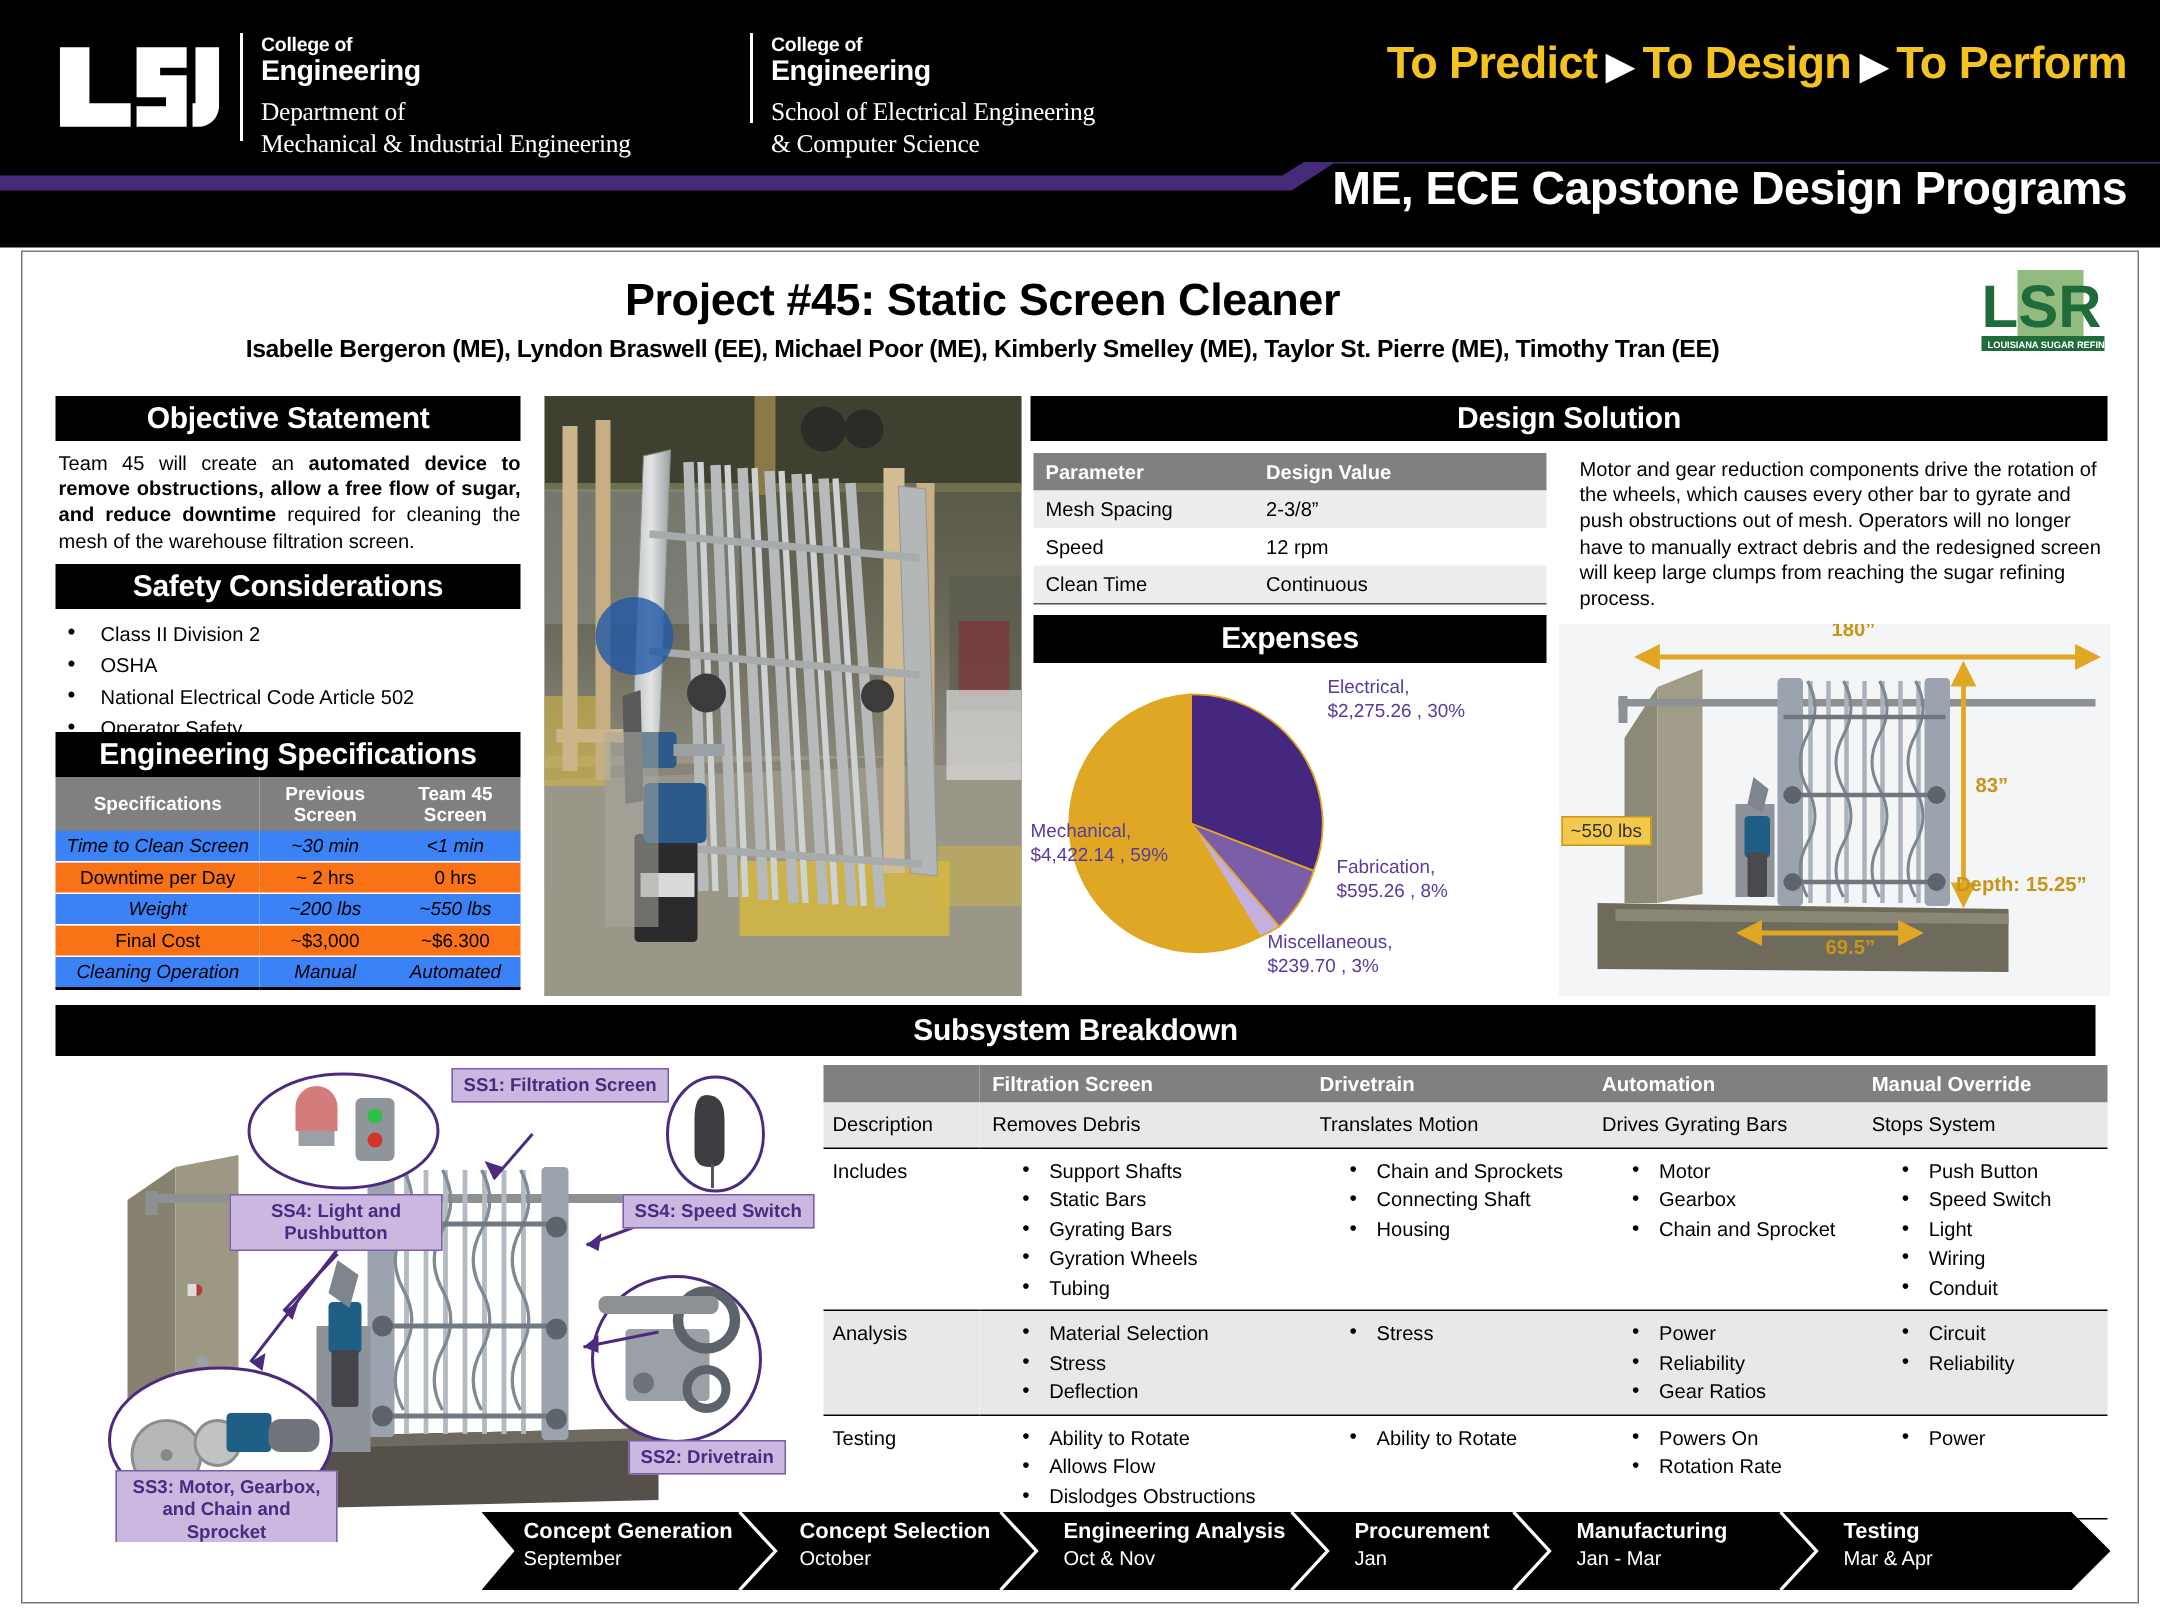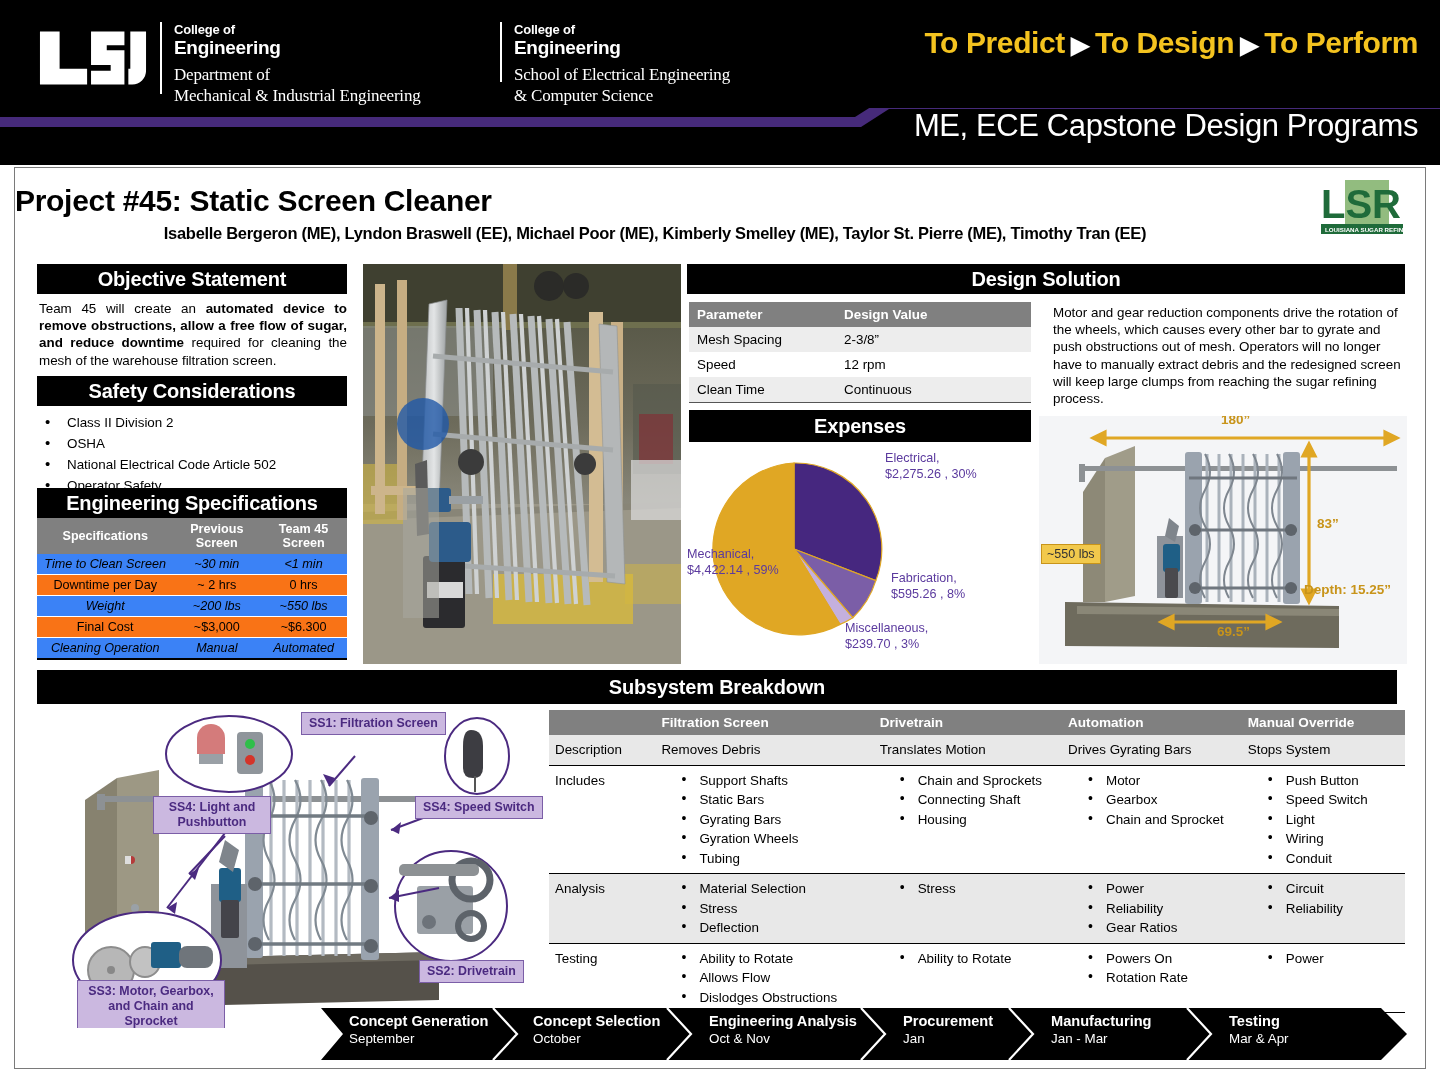--- a/index.html
+++ b/index.html
@@ -32,33 +32,33 @@
   .tagline {
     position: absolute; right: 22px; top: 26px;
     color: #f4c31f; font-size: 30px; font-weight: bold; letter-spacing: -0.4px;
     white-space: nowrap;
   }
   .tagline .tri { color: #ffffff; font-size: 24px; padding: 0 6px; }
 
   .purple-stripe { position: absolute; left: 0; top: 108px; width: 1440px; height: 56px; }
   .prog-title {
     position: absolute; right: 22px; top: 108px;
-    color: #ffffff; font-size: 31px; font-weight: normal; letter-spacing: -0.4px;
+    color: #ffffff; font-size: 31px; font-weight: bold; letter-spacing: -0.4px;
     white-space: nowrap;
   }
 
   
   .poster {
     position: absolute; left: 14px; top: 167px; width: 1412px; height: 902px;
     background: #ffffff; border: 1px solid #7a7a7a;
   }
 
   .poster-title {
     position: absolute; left: 0; top: 16px; width: 1280px;
-    text-align: left; font-size: 30px; font-weight: bold; color: #000;
+    text-align: center; font-size: 30px; font-weight: bold; color: #000;
     letter-spacing: -0.3px;
   }
   .poster-authors {
     position: absolute; left: 0; top: 56px; width: 1280px;
     text-align: center; font-size: 16.5px; font-weight: bold; color: #000;
     letter-spacing: -0.3px;
   }
   .lsr-logo {
     position: absolute; right: 14px; top: 10px; width: 96px; height: 62px;
   }
@@ -569,21 +569,21 @@
         <polygon points="352,122 362,114 360,126"></polygon>
         <polygon points="350,190 360,182 360,194"></polygon>
         <polygon points="150,166 160,160 156,172"></polygon>
         <polygon points="128,200 138,194 136,206"></polygon>
         <polygon points="176,272 168,280 178,282"></polygon>
       </g>
     </svg>
 
     <div class="callout" style="left:262px; top:4px;">SS1: Filtration Screen</div>
     <div class="callout" style="left:376px; top:88px;">SS4: Speed Switch</div>
-    <div class="callout" style="left:114px; top:88px; width:118px;text-align:center;">
+    <div class="callout" style="left:114px; top:88px; width:142px;text-align:center;">
       <div>SS4: Light and</div>
       <div>Pushbutton</div>
     </div>
     <div class="callout" style="left:38px; top:272px; width:148px;">
       <div>SS3: Motor, Gearbox,</div>
       <div>and Chain and Sprocket</div>
     </div>
     <div class="callout" style="left:380px; top:252px;">SS2: Drivetrain</div>
   </div>
 

